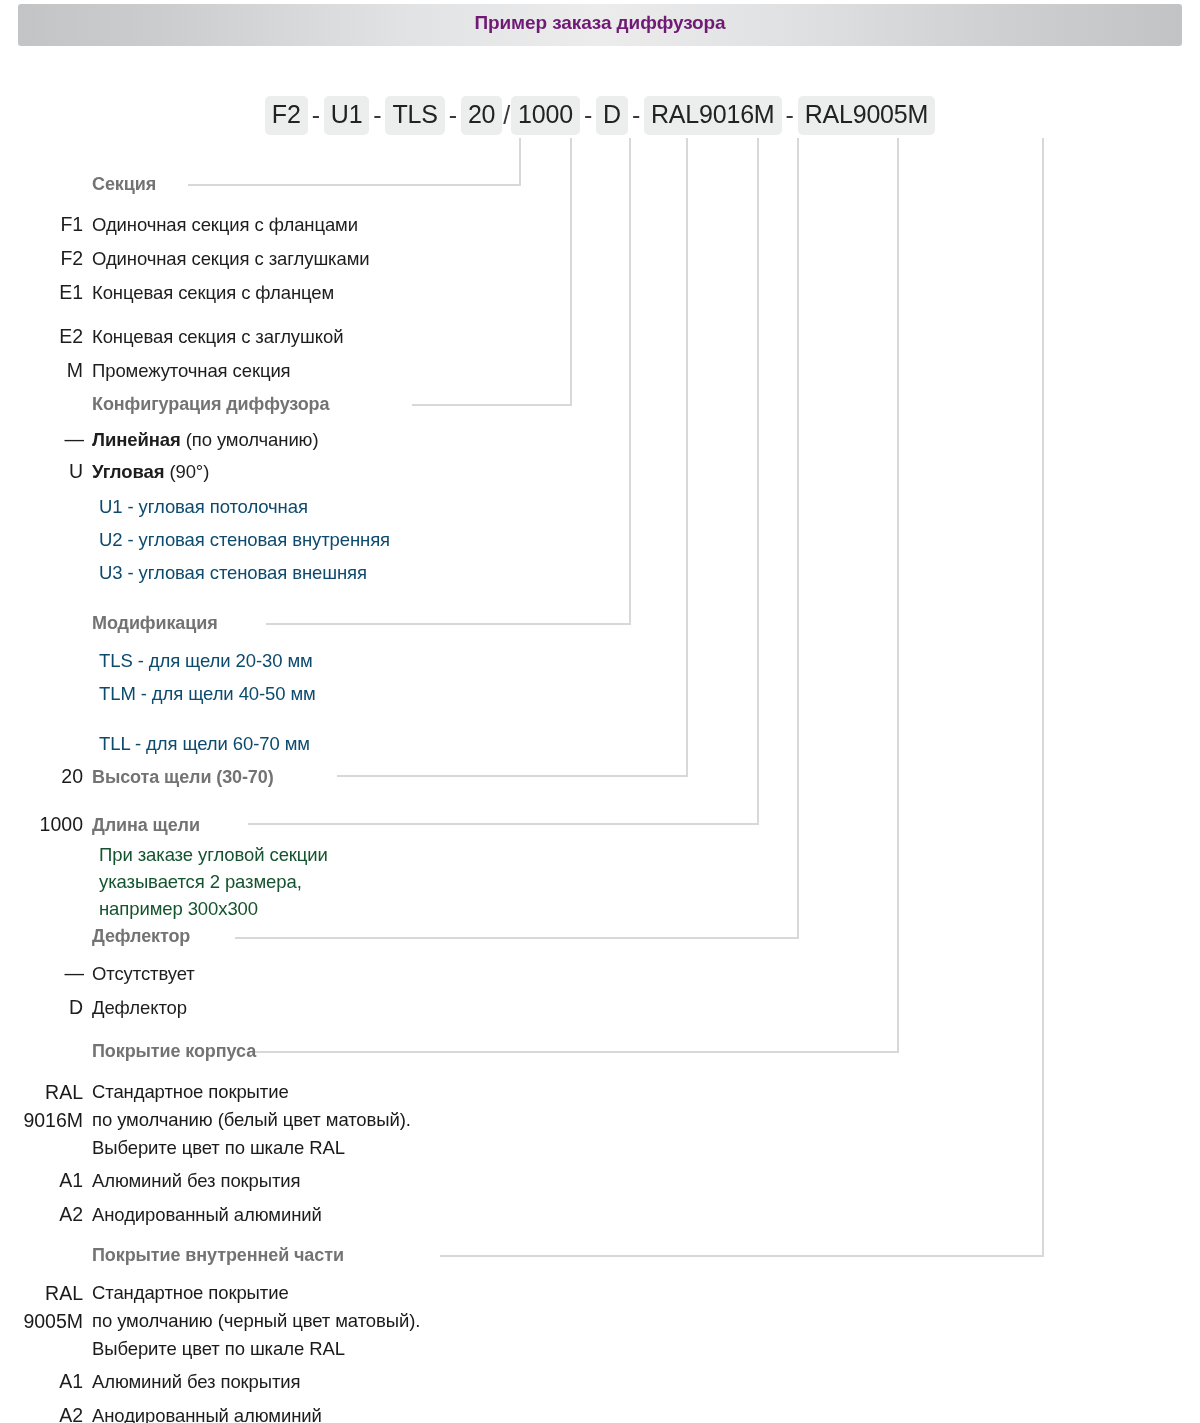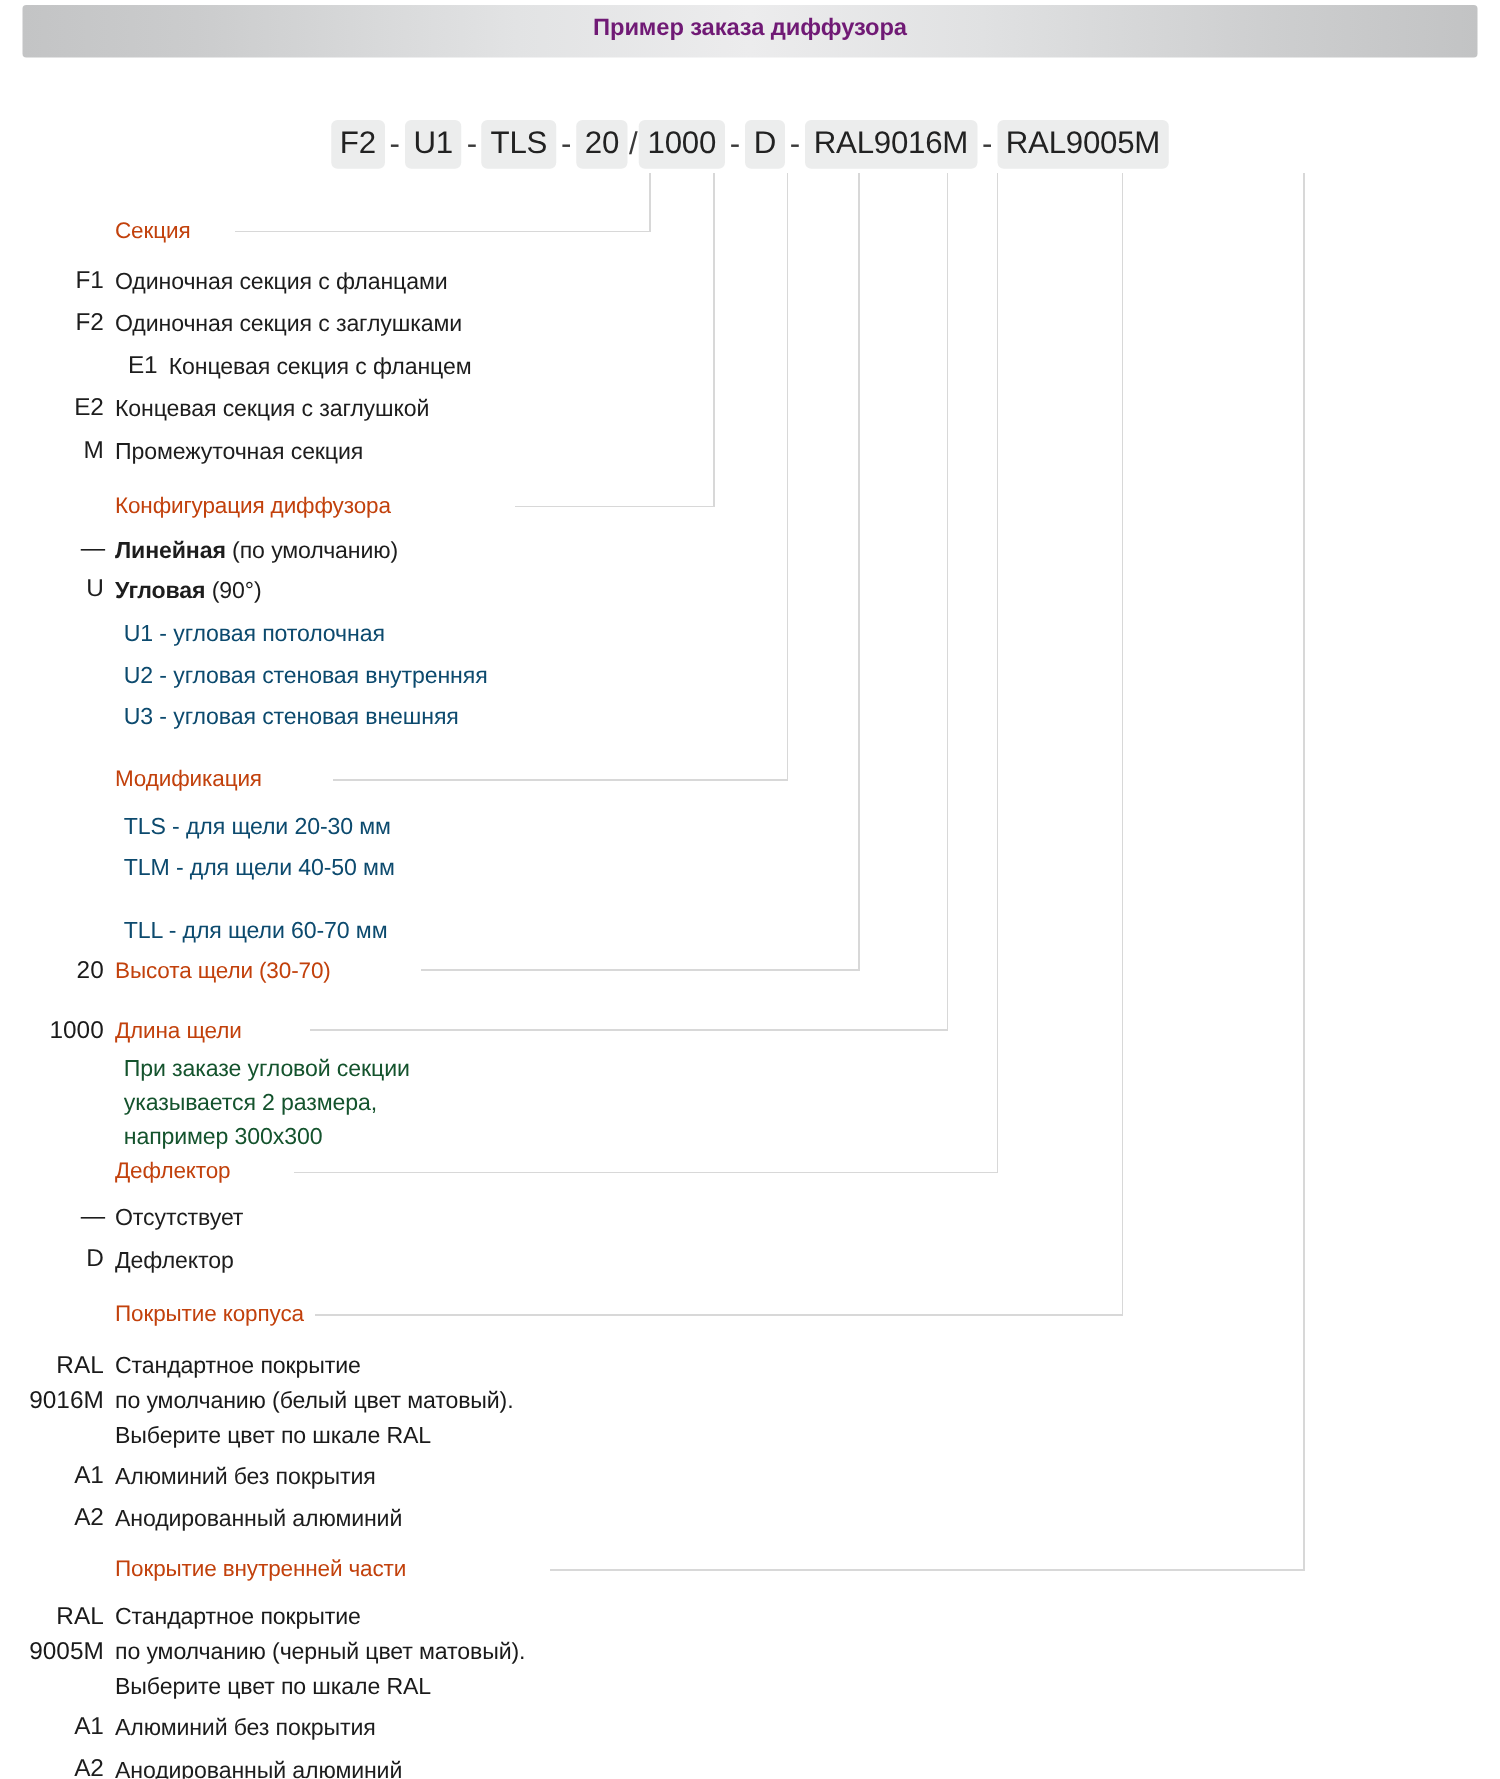--- a/index.html
+++ b/index.html
@@ -77,22 +77,22 @@
     width: 1200px;
     height: 1423px;
     pointer-events: none;
   }
 
   
   .block { position: absolute; }
 
   .grp-title {
     font-size: 18px;
-    font-weight: 400;
-    color: #c2410c;
+    font-weight: 700;
+    color: #737373;
     white-space: nowrap;
     letter-spacing: -0.1px;
   }
 
   .row {
     display: flex;
     align-items: center;
     font-size: 18.5px;
     color: #1d1d1d;
     white-space: nowrap;
@@ -192,21 +192,21 @@
   </div>
   <div style="height:18px"></div>
   <div class="row" style="margin-bottom:11px;">
     <span class="code">F1</span>
     <span class="desc">Одиночная секция с  фланцами</span>
   </div>
   <div class="row" style="margin-bottom:11px;">
     <span class="code">F2</span>
     <span class="desc">Одиночная секция с заглушками</span>
   </div>
-  <div class="row" style="margin-bottom:11px;padding-left:43px;">
+  <div class="row" style="margin-bottom:21px;">
     <span class="code">E1</span>
     <span class="desc">Концевая секция с фланцем</span>
   </div>
   <div class="row" style="margin-bottom:11px;">
     <span class="code">E2</span>
     <span class="desc">Концевая секция с заглушкой</span>
   </div>
   <div class="row">
     <span class="code">M</span>
     <span class="desc">Промежуточная секция</span>

